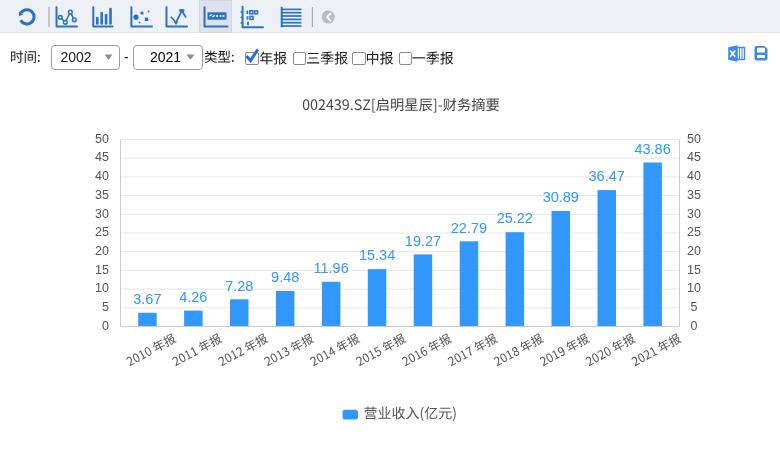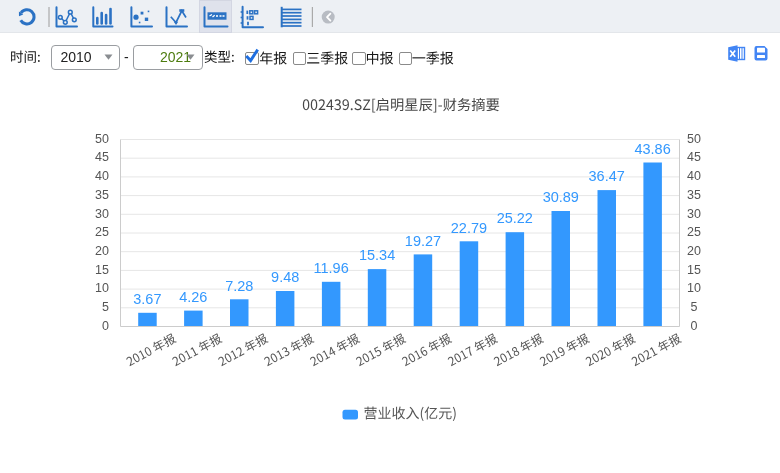--- a/index.html
+++ b/index.html
@@ -49,26 +49,26 @@
     <line x1="281.7" y1="9.4" x2="301.5" y2="9.4" stroke="#2b72c4" stroke-width="1.7"></line>
     <line x1="281.7" y1="12.7" x2="301.5" y2="12.7" stroke="#2b72c4" stroke-width="1.7"></line>
     <line x1="281.7" y1="16.0" x2="301.5" y2="16.0" stroke="#2b72c4" stroke-width="1.7"></line>
     <line x1="281.7" y1="19.4" x2="301.5" y2="19.4" stroke="#2b72c4" stroke-width="1.7"></line>
     <line x1="281.7" y1="22.7" x2="301.5" y2="22.7" stroke="#2b72c4" stroke-width="1.7"></line>
     <line x1="281.7" y1="26.0" x2="301.5" y2="26.0" stroke="#2b72c4" stroke-width="1.7"></line>
     <circle cx="328.2" cy="17.1" r="6.5" fill="#b8bcc3"></circle>
     <path d="M330.4 13.6 L327 17.1 L330.4 20.6" stroke="#ffffff" stroke-width="1.8" stroke-linecap="round" stroke-linejoin="round" fill="none"></path>
   </svg>
 <div class="abs" style="left:50.5px;top:44.5px;width:69.5px;height:25px;border:1px solid #9a9da1;border-radius:4px;background:#fff"></div>
-<div class="abs" style="left:60.5px;top:49px;font-size:14px;color:#222;line-height:16px">2010</div>
+<div class="abs" style="left:60.5px;top:49px;font-size:14px;color:#222;line-height:16px">2002</div>
 <svg class="abs" style="left:103.5px;top:54px" width="10" height="7">
     <path d="M0.5 0.5 L8.5 0.5 L4.5 5.8 Z" fill="#8a8d91"></path>
   </svg>
 <div class="abs" style="left:133px;top:44.5px;width:69.5px;height:25px;border:1px solid #9a9da1;border-radius:4px;background:#fff"></div>
-<div class="abs" style="left:160px;top:49px;font-size:14px;color:#4d7c0f;line-height:16px">2021</div>
+<div class="abs" style="left:150px;top:49px;font-size:14px;color:#000000;line-height:16px">2021</div>
 <svg class="abs" style="left:186px;top:54px" width="10" height="7">
     <path d="M0.5 0.5 L8.5 0.5 L4.5 5.8 Z" fill="#8a8d91"></path>
   </svg>
 <div class="abs" style="left:124px;top:49px;font-size:14px;color:#222">-</div>
 <div class="abs" style="left:245.2px;top:51.8px;width:13.4px;height:13.4px;border:1px solid #8a8a8a;background:#fff;border-radius:2px"></div>
 <div class="abs" style="left:292.6px;top:51.8px;width:13.4px;height:13.4px;border:1px solid #8a8a8a;background:#fff;border-radius:2px"></div>
 <div class="abs" style="left:352.3px;top:51.8px;width:13.4px;height:13.4px;border:1px solid #8a8a8a;background:#fff;border-radius:2px"></div>
 <div class="abs" style="left:398.5px;top:51.8px;width:13.4px;height:13.4px;border:1px solid #8a8a8a;background:#fff;border-radius:2px"></div>
 <svg class="abs" style="left:244px;top:47px" width="18" height="19">
     <path d="M2.3 9 L6.6 13.6 L13.7 2.6" stroke="#1e6ee0" stroke-width="2.9" fill="none"></path>

